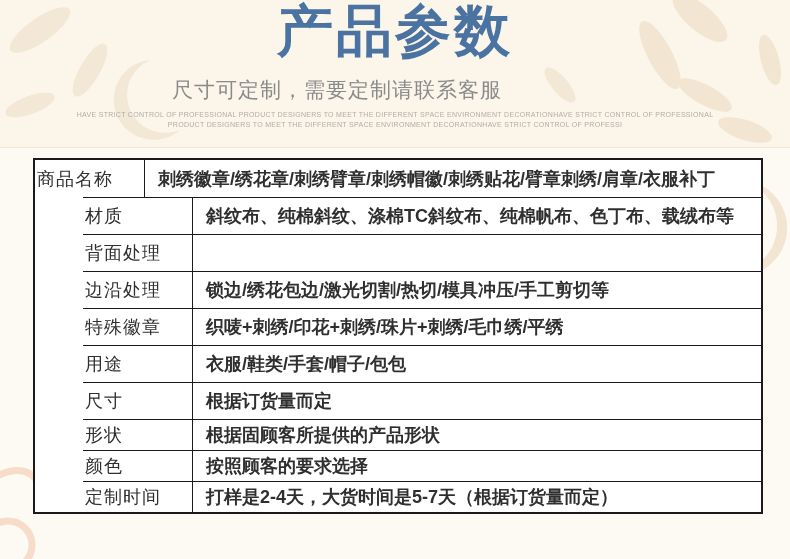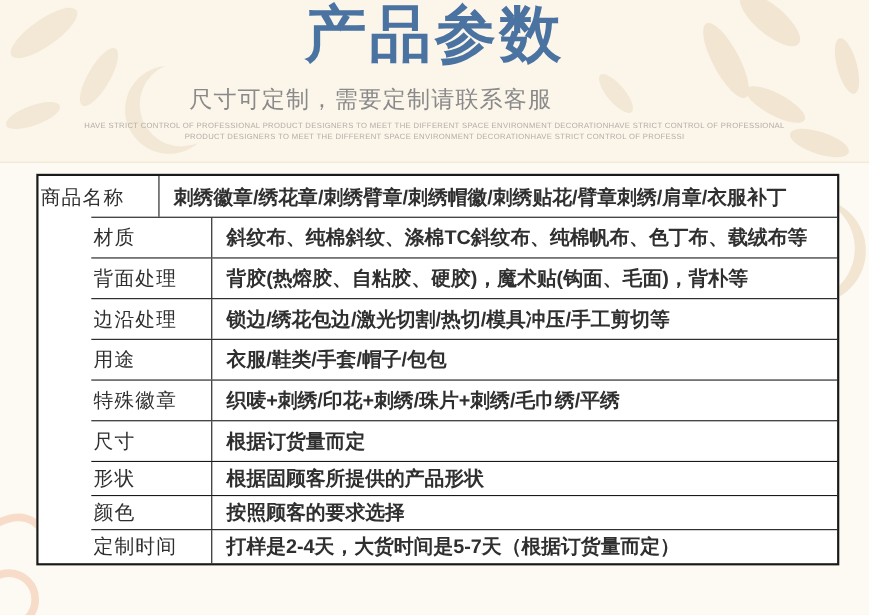--- a/index.html
+++ b/index.html
@@ -141,33 +141,32 @@
     <div class="t-row">
       <div class="cell-label">商品名称</div>
       <div class="cell-value">刺绣徽章/绣花章/刺绣臂章/刺绣帽徽/刺绣贴花/臂章刺绣/肩章/衣服补丁</div>
     </div>
     <div class="t-row">
       <div class="cell-label">材质</div>
       <div class="cell-value">斜纹布、纯棉斜纹、涤棉TC斜纹布、纯棉帆布、色丁布、载绒布等</div>
     </div>
     <div class="t-row">
       <div class="cell-label">背面处理</div>
-      <div class="cell-value">背胶(热熔胶、自粘胶、硬胶)，魔术贴(钩面、毛面)，背朴等</div>
     </div>
     <div class="t-row">
       <div class="cell-label">边沿处理</div>
       <div class="cell-value">锁边/绣花包边/激光切割/热切/模具冲压/手工剪切等</div>
     </div>
     <div class="t-row">
+      <div class="cell-label">特殊徽章</div>
+      <div class="cell-value">织唛+刺绣/印花+刺绣/珠片+刺绣/毛巾绣/平绣</div>
+    </div>
+    <div class="t-row">
       <div class="cell-label">用途</div>
       <div class="cell-value">衣服/鞋类/手套/帽子/包包</div>
-    </div>
-    <div class="t-row">
-      <div class="cell-label">特殊徽章</div>
-      <div class="cell-value">织唛+刺绣/印花+刺绣/珠片+刺绣/毛巾绣/平绣</div>
     </div>
     <div class="t-row">
       <div class="cell-label">尺寸</div>
       <div class="cell-value">根据订货量而定</div>
     </div>
     <div class="t-row short">
       <div class="cell-label">形状</div>
       <div class="cell-value">根据固顾客所提供的产品形状</div>
     </div>
     <div class="t-row short">

